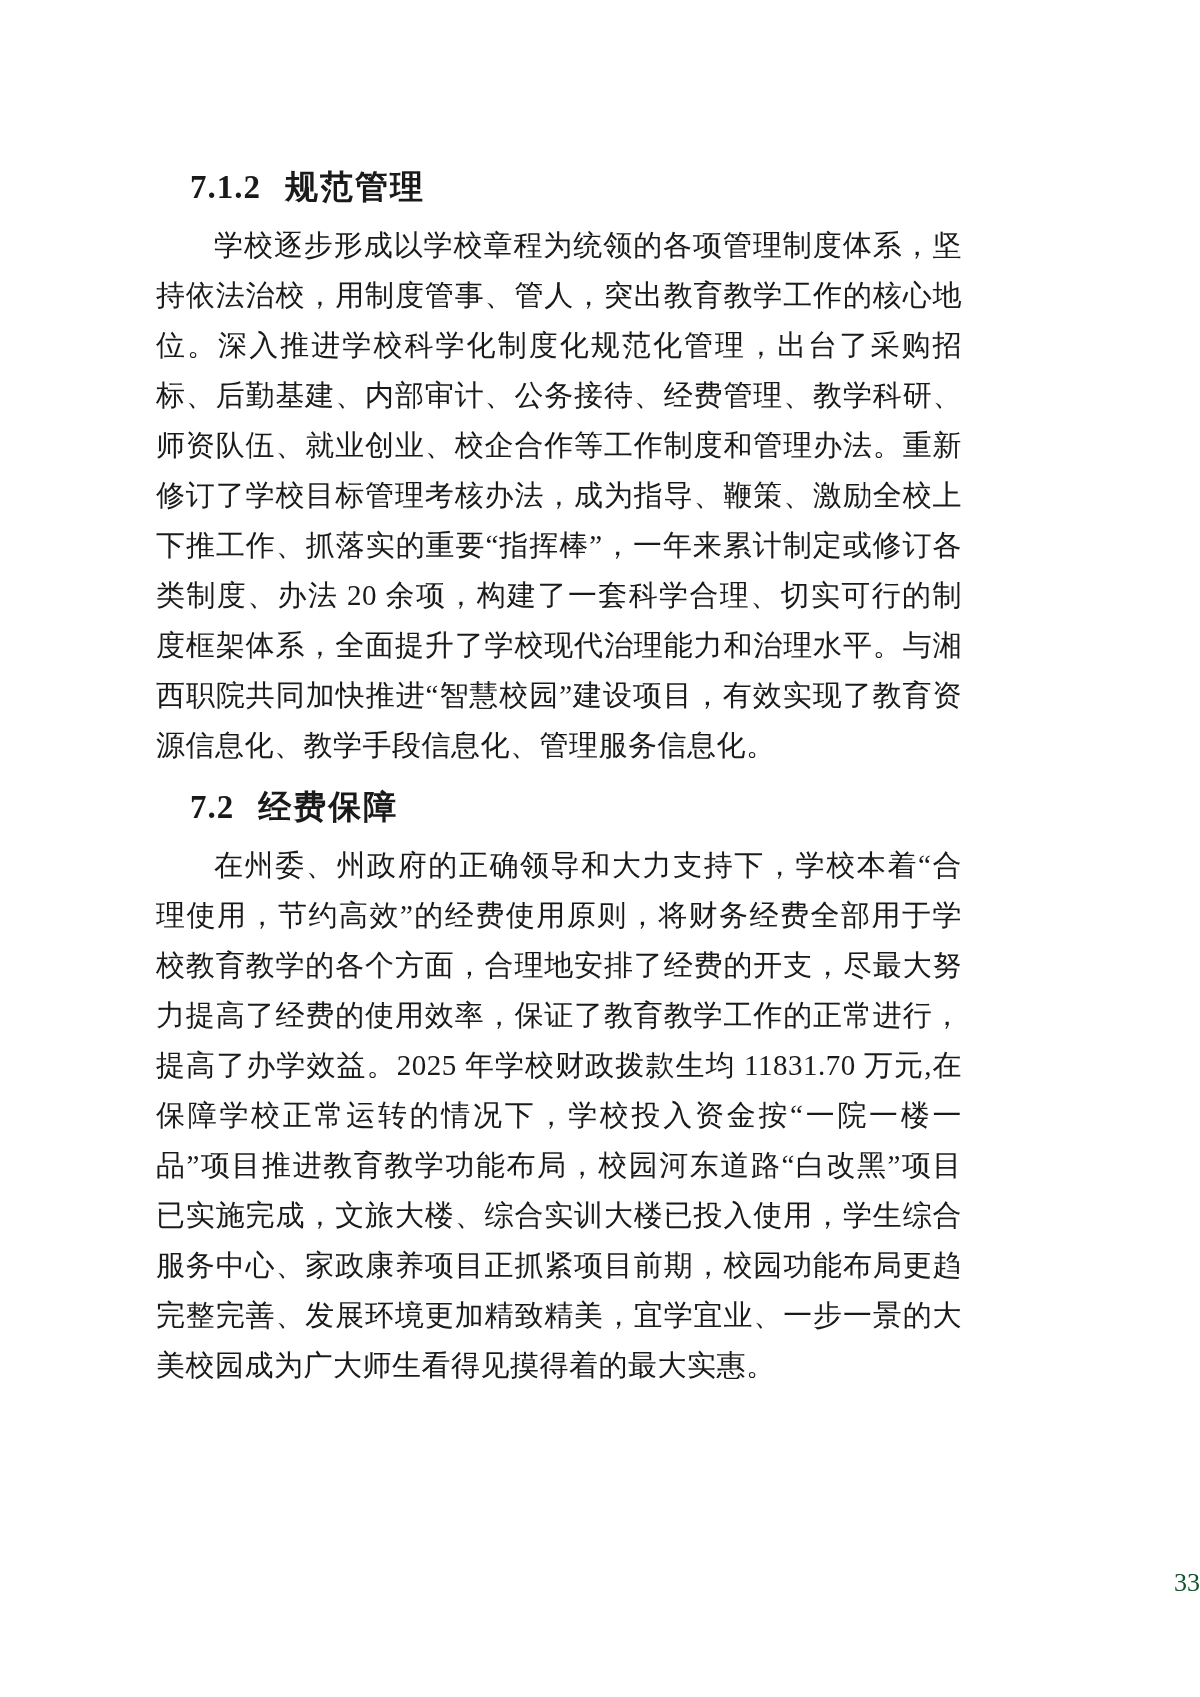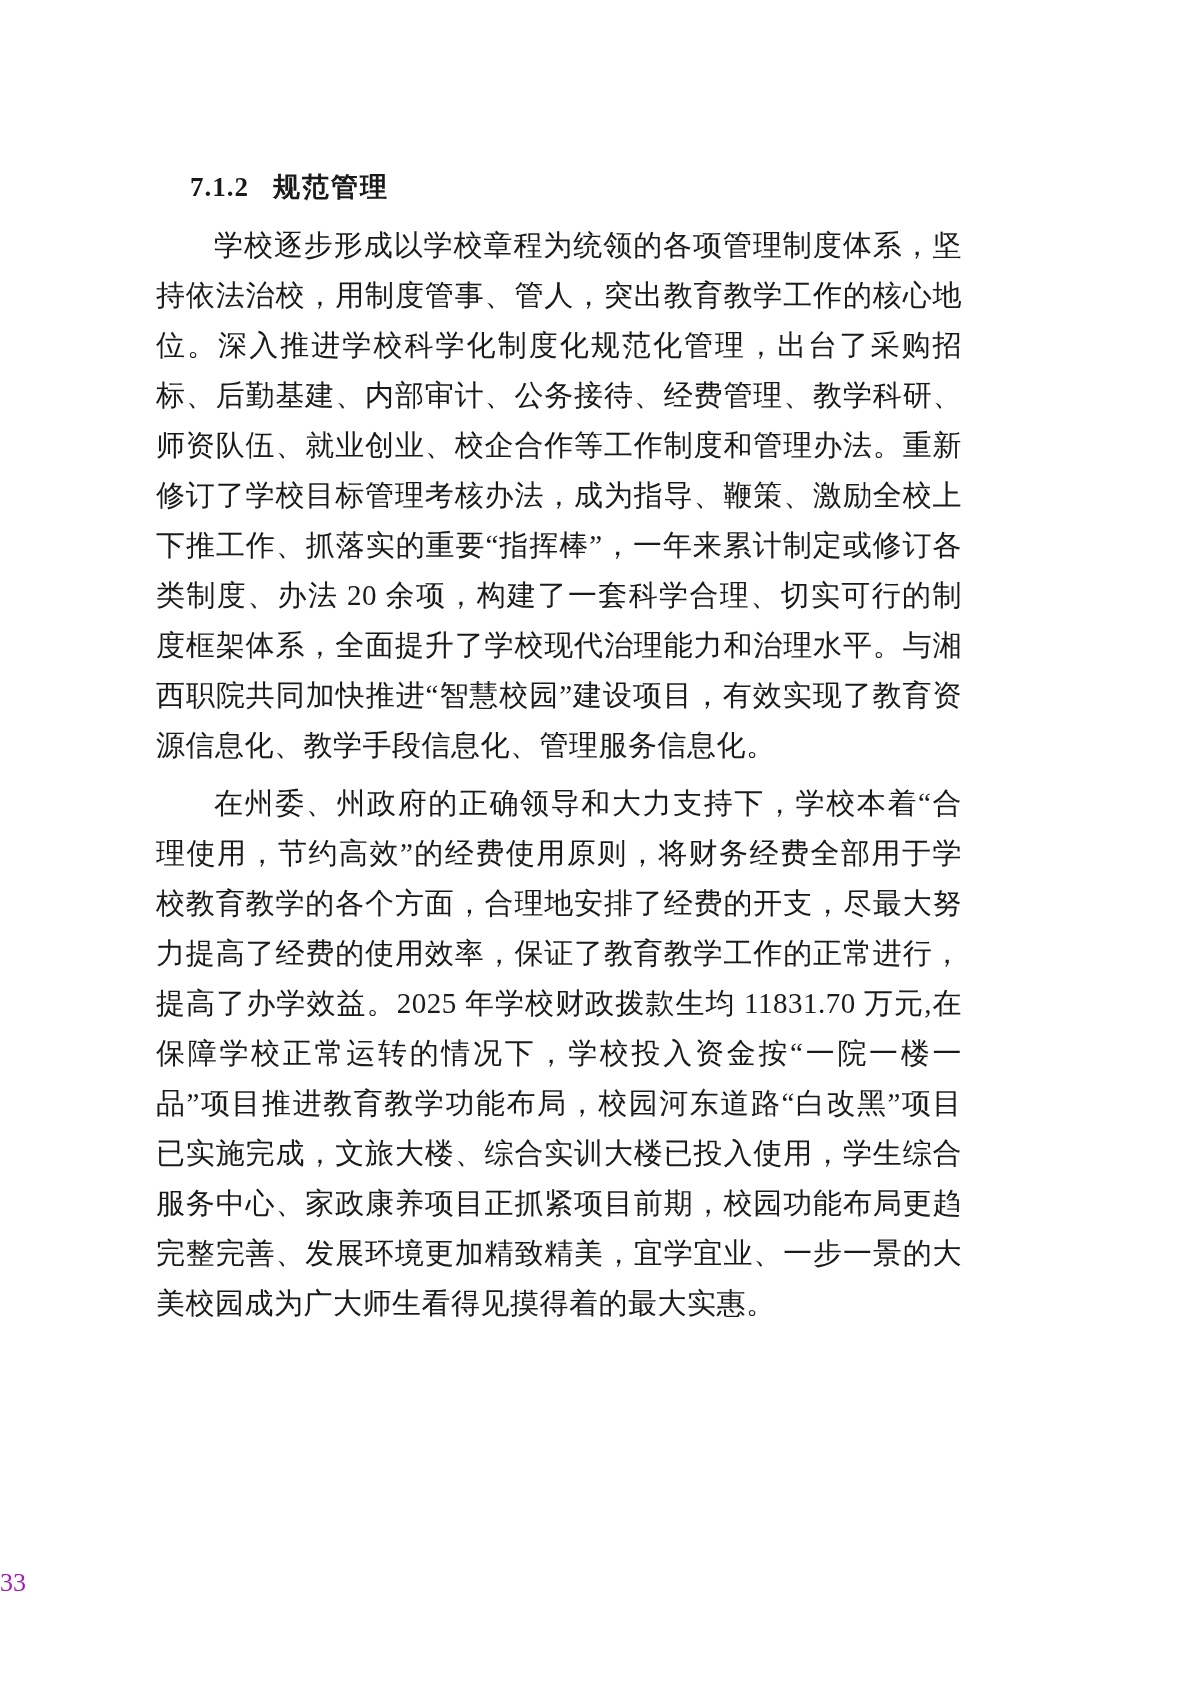--- a/index.html
+++ b/index.html
@@ -16,21 +16,21 @@
     font-family: "Liberation Serif", serif;
     overflow: hidden;
   }
   .content {
     position: absolute;
     left: 148px;
     top: 150px;
     width: 822px;
   }
   .section-heading {
-    font-size: 27px;
+    font-size: 33px;
     font-weight: bold;
     line-height: 50px;
     margin: 12px 0 0 42px;
     white-space: nowrap;
   }
   .heading-number {
     font-family: "Liberation Serif", serif;
     margin-right: 24px;
     letter-spacing: 1px;
   }
@@ -44,39 +44,42 @@
     text-align: justify;
     text-justify: inter-ideograph;
     text-indent: 2em;
     letter-spacing: 0.5px;
   }
   .page-number {
     position: absolute;
     left: 0;
     right: 0;
     top: 1568px;
-    text-align: left;
+    text-align: right;
     font-size: 26px;
-    color: #a21caf;
+    color: #14532d;
   }
 </style>
 </head>
 <body>
 
 <div class="page">
   <div class="content">
 
     <div>
       <div class="section-heading">
         <span class="heading-number">7.1.2</span><span class="heading-title">规范管理</span>
       </div>
       <p class="para">学校逐步形成以学校章程为统领的各项管理制度体系，坚持依法治校，用制度管事、管人，突出教育教学工作的核心地位。深入推进学校科学化制度化规范化管理，出台了采购招标、后勤基建、内部审计、公务接待、经费管理、教学科研、师资队伍、就业创业、校企合作等工作制度和管理办法。重新修订了学校目标管理考核办法，成为指导、鞭策、激励全校上下推工作、抓落实的重要“指挥棒”，一年来累计制定或修订各类制度、办法 20 余项，构建了一套科学合理、切实可行的制度框架体系，全面提升了学校现代治理能力和治理水平。与湘西职院共同加快推进“智慧校园”建设项目，有效实现了教育资源信息化、教学手段信息化、管理服务信息化。</p>
     </div>
 
     <div>
+      <div class="section-heading">
+        <span class="heading-number">7.2</span><span class="heading-title">经费保障</span>
+      </div>
       <p class="para">在州委、州政府的正确领导和大力支持下，学校本着“合理使用，节约高效”的经费使用原则，将财务经费全部用于学校教育教学的各个方面，合理地安排了经费的开支，尽最大努力提高了经费的使用效率，保证了教育教学工作的正常进行，提高了办学效益。2025 年学校财政拨款生均 11831.70 万元,在保障学校正常运转的情况下，学校投入资金按“一院一楼一品”项目推进教育教学功能布局，校园河东道路“白改黑”项目已实施完成，文旅大楼、综合实训大楼已投入使用，学生综合服务中心、家政康养项目正抓紧项目前期，校园功能布局更趋完整完善、发展环境更加精致精美，宜学宜业、一步一景的大美校园成为广大师生看得见摸得着的最大实惠。</p>
     </div>
 
 
   </div>
 
   <div class="page-number">33</div>
 </div>
 
 </body></html>

